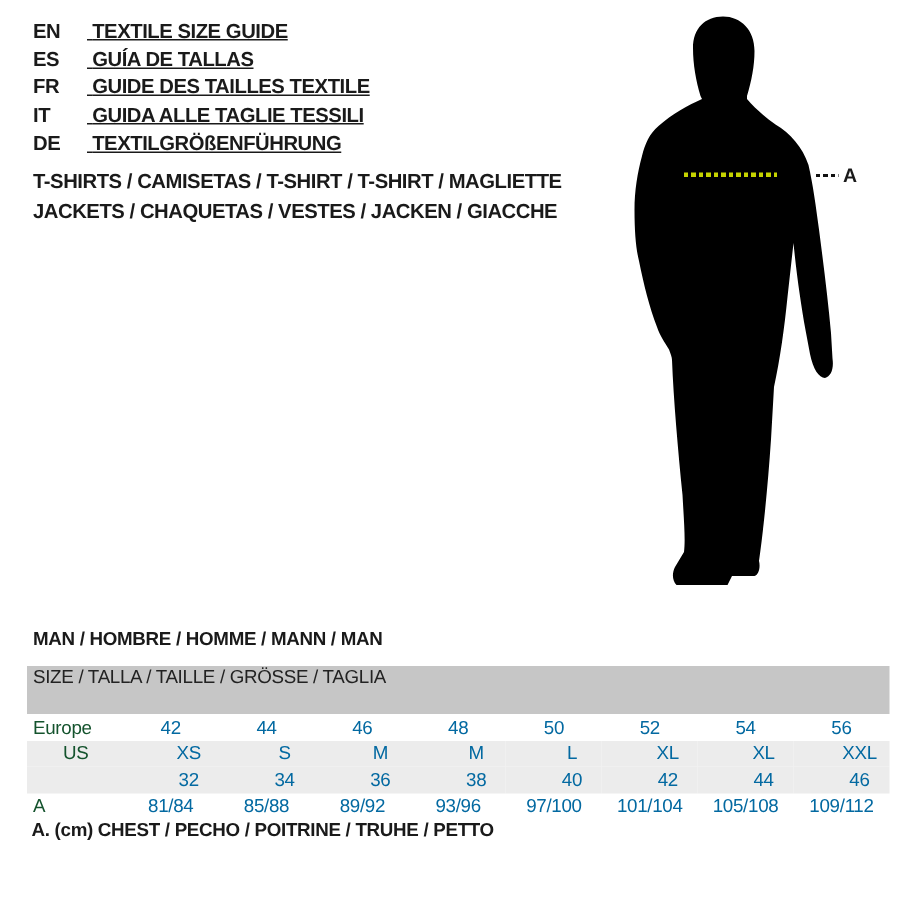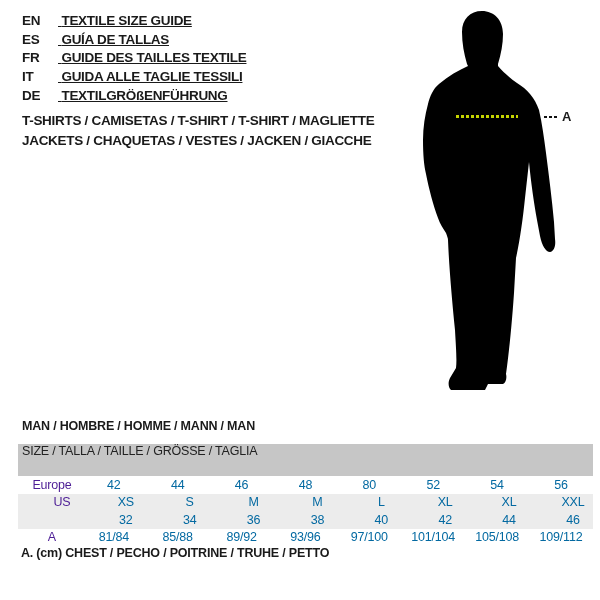--- a/index.html
+++ b/index.html
@@ -24,21 +24,21 @@
   .measure-label{position:absolute;left:562px;top:109px;font-size:13px;font-weight:700;z-index:3;}
   
   .section-title{position:absolute;left:22px;top:419px;font-size:12.5px;font-weight:700;
     letter-spacing:-0.2px;font-stretch:condensed;white-space:nowrap;}
   
   table.size-table{position:absolute;left:18px;top:444px;width:575px;border-collapse:collapse;
     font-size:12.5px;letter-spacing:-0.2px;font-stretch:condensed;table-layout:fixed;}
   table.size-table th{background:#c6c6c6;font-weight:400;text-align:left;padding:0 0 18px 4px;
     height:14px;color:#222;}
   table.size-table td{height:17.5px;padding:0;text-align:center;font-weight:400;color:#0369a1;}
-  table.size-table td.row-label{text-align:center;padding-left:4px;width:62px;color:#4c1d95;}
+  table.size-table td.row-label{text-align:left;padding-left:4px;width:62px;color:#14532d;}
   table.size-table tr.shaded td{background:#ececec;padding-left:24px;}
   
   .footnote{position:absolute;left:21px;top:546px;font-size:12.5px;font-weight:700;
     letter-spacing:-0.2px;font-stretch:condensed;white-space:nowrap;}
 </style>
 </head>
 <body>
 
 <div id="canvas" style="--dash:#c6d400;">
 
@@ -118,21 +118,21 @@
     <tbody>
         <tr>
       <th colspan="9">SIZE / TALLA / TAILLE / GRÖSSE / TAGLIA</th>
     </tr>
     <tr>
       <td class="row-label">Europe</td>
       <td>42</td>
       <td>44</td>
       <td>46</td>
       <td>48</td>
-      <td>80</td>
+      <td>50</td>
       <td>52</td>
       <td>54</td>
       <td>56</td>
     </tr>
     <tr class="shaded">
       <td class="row-label">US</td>
       <td>XS</td>
       <td>S</td>
       <td>M</td>
       <td>M</td>

